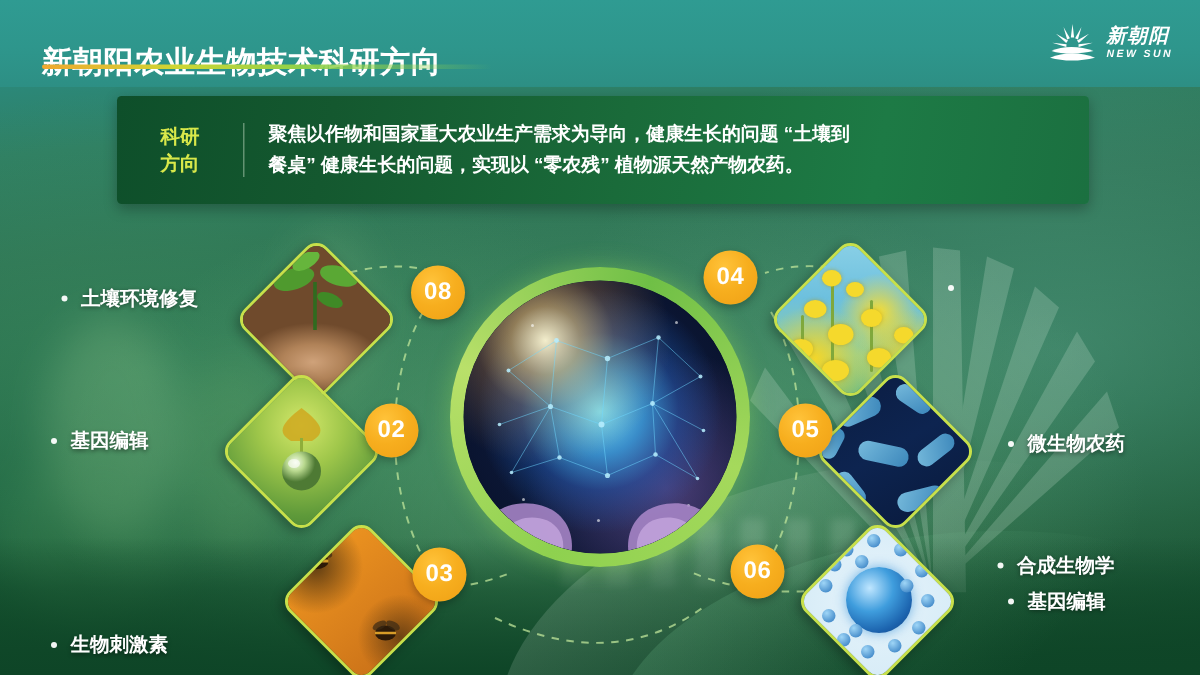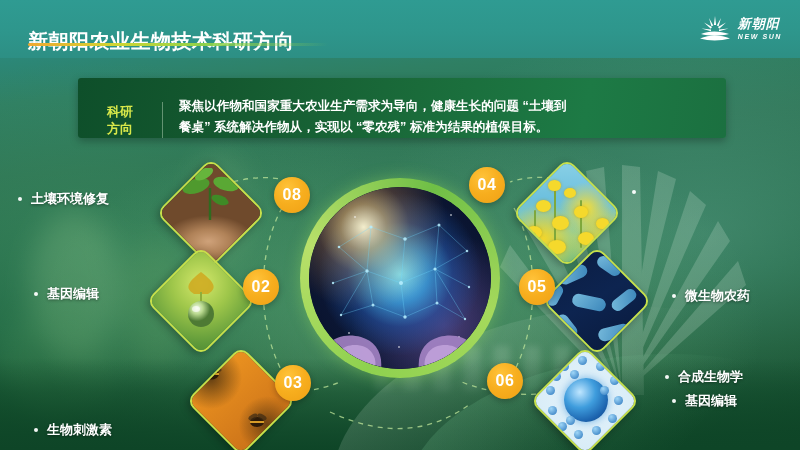--- a/index.html
+++ b/index.html
@@ -53,23 +53,23 @@
     background:linear-gradient(90deg,#f0a830 0%,#cfd634 30%,#8fd14a 58%,rgba(143,209,74,0) 100%);
     border-radius:2px;}
 
   .logo{position:absolute;right:18px;top:14px;display:flex;align-items:center;gap:7px;}
   .logo-mark{width:32px;height:28px;}
   .logo-txt{display:flex;flex-direction:column;line-height:1;font-style:italic;}
   .logo-cn{font-size:13px;font-weight:bold;color:#ffffff;letter-spacing:1px;}
   .logo-en{font-size:7px;font-weight:bold;color:#ffffff;letter-spacing:1.6px;margin-top:3px;}
 
   
-  .banner{position:absolute;left:78px;top:78px;width:648px;height:60px;
+  .banner{position:absolute;left:78px;top:64px;width:648px;height:72px;
     background:linear-gradient(100deg,#0e4f2a 0%,#14582f 22%,#1a6b3a 52%,#1d7a45 78%,#1b7040 100%);
-    border-radius:3px;box-shadow:0 3px 9px rgba(0,0,0,.28);display:flex;align-items:flex-end;}
+    border-radius:3px;box-shadow:0 3px 9px rgba(0,0,0,.28);display:flex;align-items:center;}
   .banner-tag{width:84px;flex:none;display:flex;flex-direction:column;align-items:center;justify-content:center;
     color:#d8e84a;font-size:13px;font-weight:bold;line-height:1.35;}
   .banner-div{width:1px;height:36px;background:rgba(200,225,200,.45);flex:none;}
   .banner-body{padding:0 14px 0 16px;color:#ffffff;font-size:12.6px;font-weight:bold;line-height:1.65;}
 
   
   .globe-wrap{position:absolute;left:300px;top:178px;width:200px;height:200px;}
   .globe-ring{position:absolute;inset:0;border-radius:50%;
     background:conic-gradient(from 200deg,#8ed14f,#b9e06a,#6fbf46,#a5d95c,#8ed14f);
     box-shadow:0 0 16px rgba(140,210,90,.45);}
@@ -214,21 +214,21 @@
   </div>
 
   <div class="banner">
     <div class="banner-tag">
       <span>科研</span>
       <span>方向</span>
     </div>
     <div class="banner-div"></div>
     <div class="banner-body">
       <div>聚焦以作物和国家重大农业生产需求为导向，健康生长的问题 “土壤到</div>
-      <div>餐桌” 系统解决作物从，实现以 “零农残” 标准为结果的植保目标。</div>
+      <div>餐桌” 健康生长的问题，实现以 “零农残” 植物源天然产物农药。</div>
     </div>
   </div>
 
   <div class="arcs">
     <svg width="800" height="450" aria-hidden="true">
       <g fill="none" stroke="#bfe59a" stroke-width="1.3" stroke-dasharray="5 5" opacity=".75">
         <path d="M196 196 C236 176, 268 174, 292 182"></path>
         <path d="M186 292 C216 292, 244 290, 268 288"></path>
         <path d="M244 392 C280 396, 316 392, 340 382"></path>
         <path d="M600 192 C566 176, 534 174, 510 182"></path>
@@ -405,21 +405,21 @@
     </div>
   </div>
 
   <div class="badge" style="left:274px;top:177px;">08</div>
   <div class="badge" style="left:243px;top:269px;">02</div>
   <div class="badge" style="left:275px;top:365px;">03</div>
   <div class="badge" style="left:469px;top:167px;">04</div>
   <div class="badge" style="left:519px;top:269px;">05</div>
   <div class="badge" style="left:487px;top:363px;">06</div>
 
-  <div class="bullet" style="left:18px;top:190px;">
+  <div class="bullet" style="left:41px;top:190px;">
     <span class="dot"></span>
     <span>土壤环境修复</span>
   </div>
   <div class="bullet" style="left:34px;top:285px;">
     <span class="dot"></span>
     <span>基因编辑</span>
   </div>
   <div class="bullet" style="left:34px;top:373px;margin-top:48px;">
     <span class="dot"></span>
     <span>生物刺激素</span>

